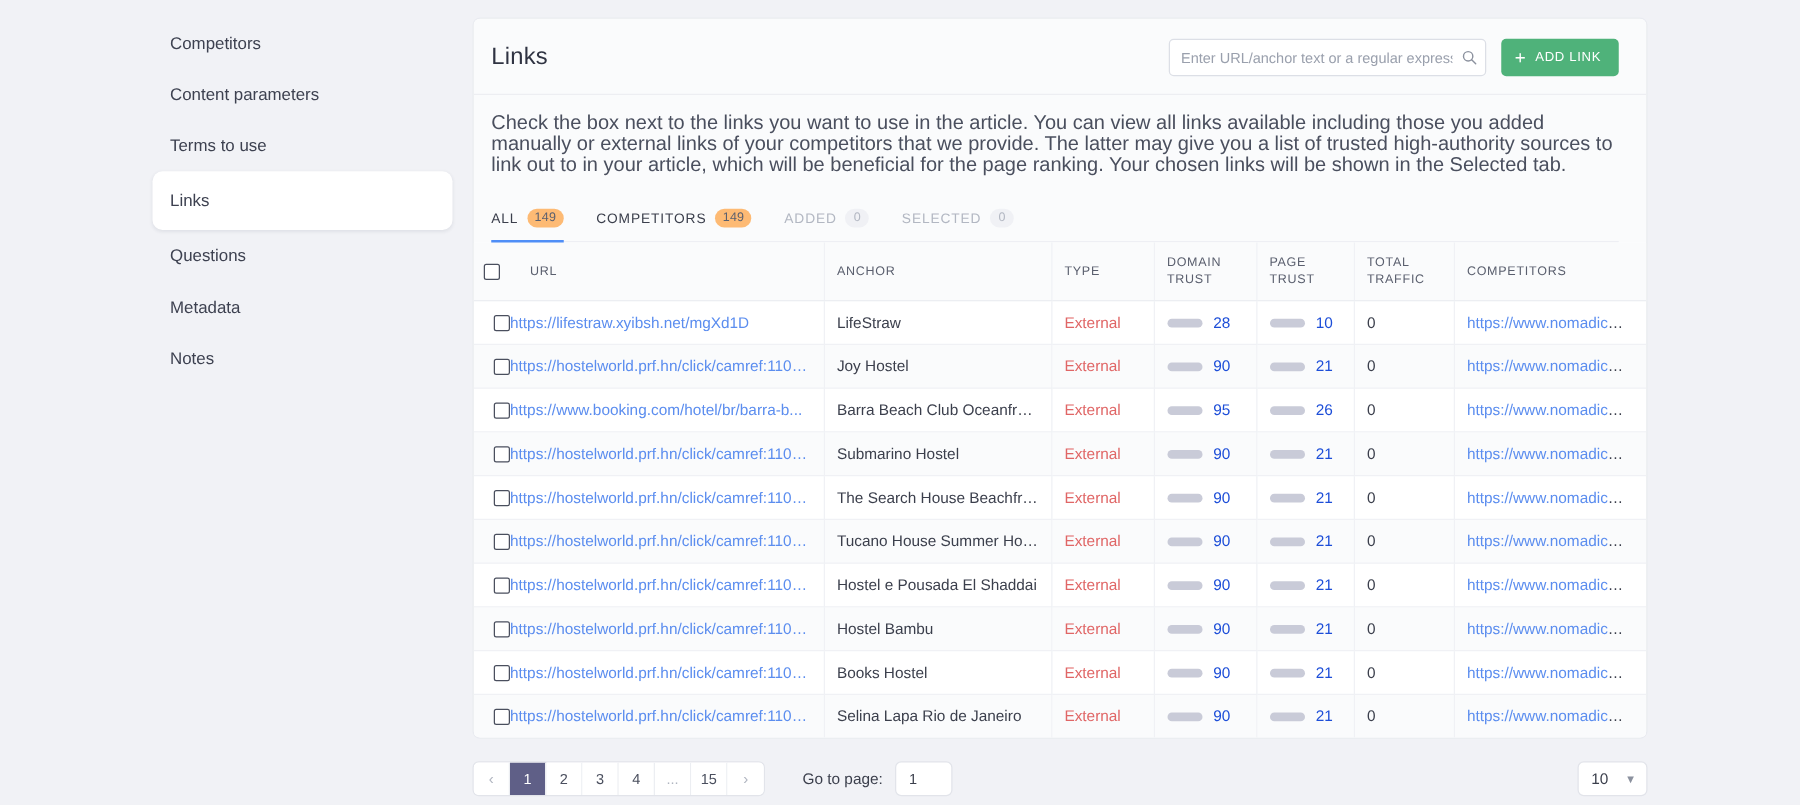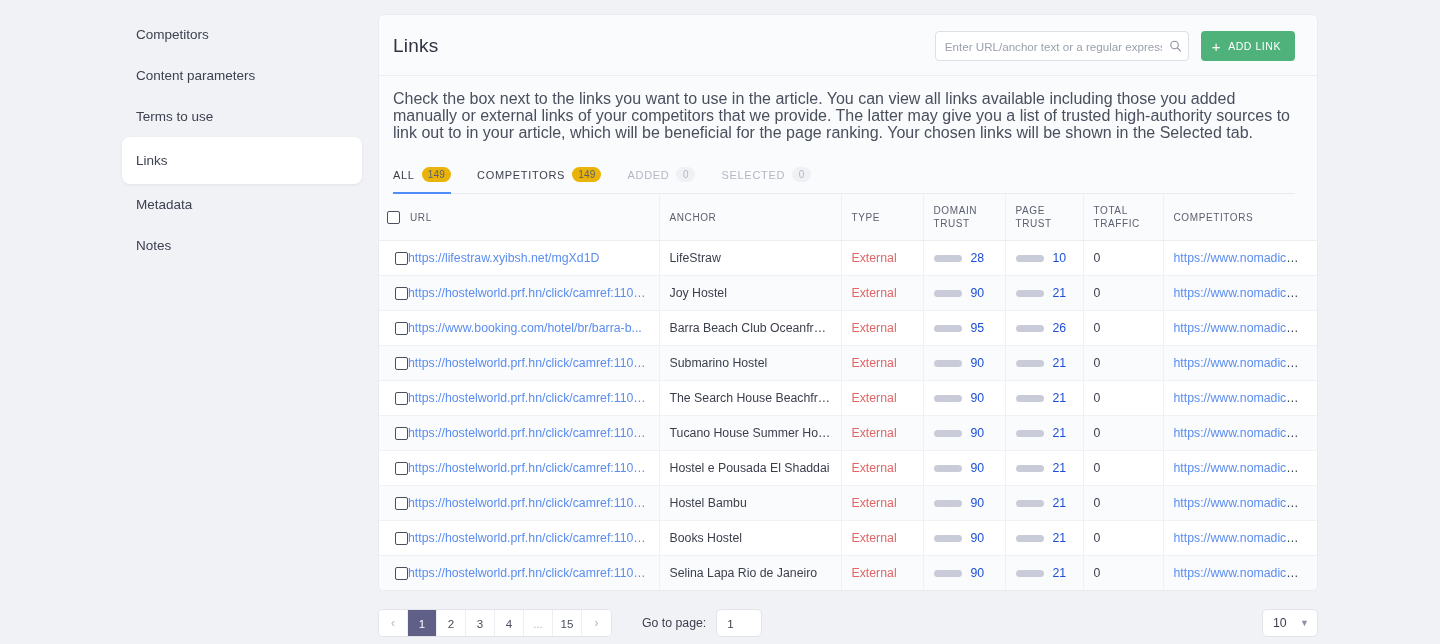--- a/index.html
+++ b/index.html
@@ -96,21 +96,21 @@
   }
   .tab {
     display: flex; align-items: center; gap: 7px;
     padding-bottom: 11px;
     font-size: 11px; letter-spacing: .7px;
     color: #3b3f4c; cursor: pointer;
     position: relative;
   }
   .tab.muted { color: #b2b7c2; }
   .tab .badge {
-    background: #eab308; color: #5a5f6e;
+    background: #fdba74; color: #5a5f6e;
     border-radius: 9px; padding: 2px 6px;
     font-size: 10px; letter-spacing: .2px; min-width: 19px; text-align: center;
   }
   .tab.muted .badge { background: #f0f1f5; color: #b2b7c2; }
   .tab.active::after {
     content: ""; position: absolute; left: 0; right: 0; bottom: -1px;
     height: 2px; background: #4f8ef7;
   }
 
   
@@ -128,21 +128,21 @@
   }
   thead th:last-child { border-right: none; }
   th.c-url { width: 280px; padding-left: 8px; }
   th.c-anchor { width: 182px; }
   th.c-type { width: 82px; }
   th.c-dtrust { width: 82px; }
   th.c-ptrust { width: 78px; }
   th.c-traffic { width: 80px; }
   th.c-comp { width: auto; }
 
-  .th-url-inner { display: flex; align-items: center; gap: 10px; }
+  .th-url-inner { display: flex; align-items: center; gap: 24px; }
 
   tbody td {
     font-size: 12.3px;
     padding: 10px 10px;
     border-bottom: 1px solid #f0f1f5;
     border-right: 1px solid #f0f1f5;
     color: #3b3f4c;
     vertical-align: middle;
     white-space: nowrap; overflow: hidden; text-overflow: ellipsis;
   }
@@ -229,20 +229,23 @@
       <span>Competitors</span>
     </div>
     <div class="nav-item">
       <span>Content parameters</span>
     </div>
     <div class="nav-item">
       <span>Terms to use</span>
     </div>
     <div class="nav-item active">
       <span>Links</span>
+    </div>
+    <div class="nav-item">
+      <span>Questions</span>
     </div>
     <div class="nav-item">
       <span>Metadata</span>
     </div>
     <div class="nav-item">
       <span>Notes</span>
     </div>
   </nav>
 
   <main class="main">

